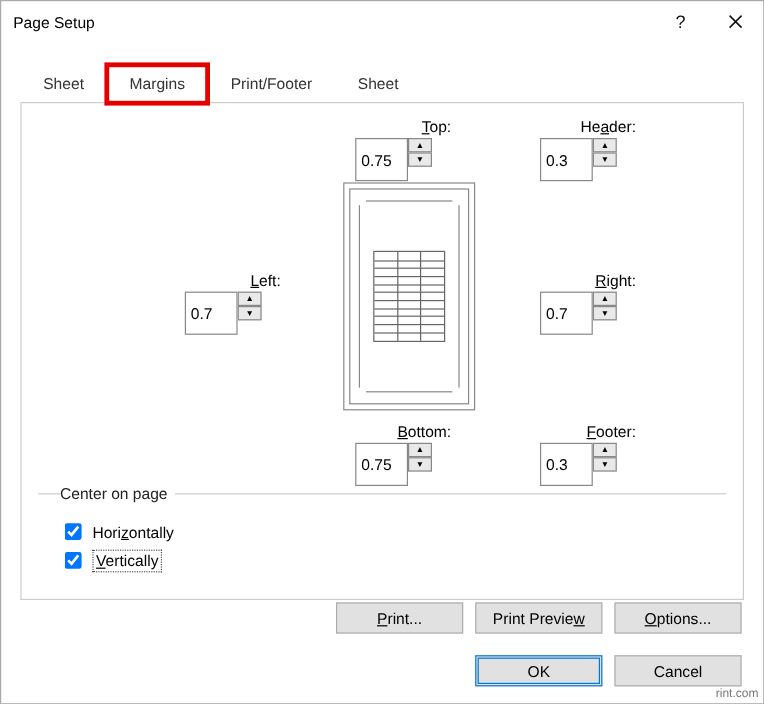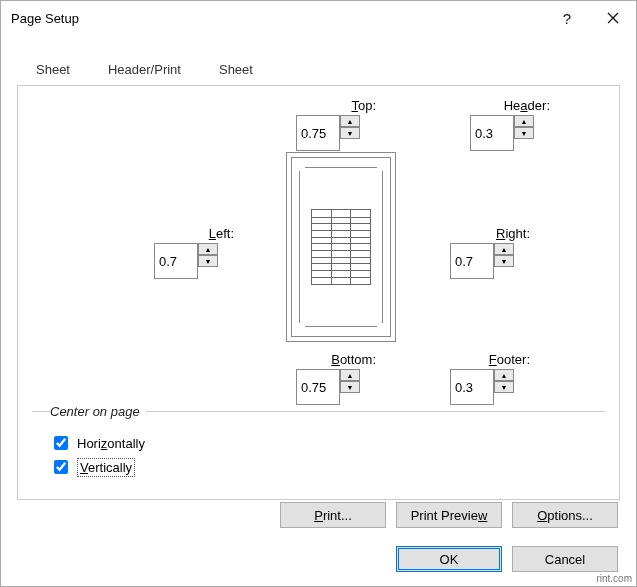--- a/index.html
+++ b/index.html
@@ -15,36 +15,36 @@
     .highlight-margins { outline: 4px solid #e60000; outline-offset: -2px; }
     .panel { border: 1px solid #ccc; border-top: none; padding: 12px 14px 18px 14px; }
     .margins-area { position: relative; height: 300px; }
     .label { display: block; text-align: right; margin-bottom: 2px; }
     .group { position: absolute; width: 80px; text-align: left; }
     .group .spinwrap { display: flex; width: 64px; }
     .group input[type=text] { width: 44px; height: 36px; border: 1px solid #888; padding: 0 4px; }
     .spin { display: flex; flex-direction: column; width: 20px; }
     .spin button { height: 12px; border: 1px solid #888; background: #e9e9e9; font-size: 7px; line-height: 7px; padding: 0; }
     .group.top { left: 264px; top: 0; }
-    .group.header { left: 438px; top: 0; }
+    .group.header { left: 418px; top: 0; }
     .group.left { left: 122px; top: 128px; }
     .group.right { left: 418px; top: 128px; }
     .group.bottom { left: 264px; top: 254px; }
     .group.footer { left: 418px; top: 254px; }
     .preview { position: absolute; left: 254px; top: 54px; width: 110px; height: 190px; border: 1px solid #888; background: #fff; }
     .preview .ring { position: absolute; inset: 4px; border: 1px solid #888; }
     .preview .tick-t, .preview .tick-b { position: absolute; left: 18px; right: 18px; height: 1px; background: #888; }
     .preview .tick-t { top: 14px; } .preview .tick-b { bottom: 14px; }
     .preview .tick-l, .preview .tick-r { position: absolute; top: 18px; bottom: 18px; width: 1px; background: #888; }
     .preview .tick-l { left: 12px; } .preview .tick-r { right: 12px; }
     .preview .grid { position: absolute; left: 24px; right: 24px; top: 56px; bottom: 56px; border: 1px solid #666; }
     .preview .grid .col { position: absolute; top: 0; bottom: 0; width: 1px; background: #666; }
     .preview .grid .row { position: absolute; left: 0; right: 0; height: 1px; background: #666; }
     fieldset { border: none; border-top: 1px solid #ccc; padding: 10px 0 0 18px; margin: 6px 0 0 0; }
-    legend { padding: 0 6px 0 0; color: #222; font-style: italic; }
+    legend { padding: 0 6px 0 0; color: #222; }
     .check { display: flex; align-items: center; margin: 4px 0; gap: 6px; }
     .check input { width: 14px; height: 14px; }
     .dotted { border: 1px dotted #555; padding: 1px 2px; }
     .btnrow { position: absolute; right: 18px; display: flex; gap: 10px; }
     .btnrow.row1 { bottom: 58px; }
     .btnrow.row2 { bottom: 14px; margin-left: 20px; }
     button.std { height: 26px; min-width: 106px; background: #e1e1e1; border: 1px solid #adadad; padding: 0 12px; }
     button.primary { border: 1px solid #0078d7; outline: 1px solid #0078d7; outline-offset: -3px; }
     .underline-letter { text-decoration: underline; }
     .watermark { position: absolute; right: 4px; bottom: 2px; font-size: 10px; color: #777; }
@@ -59,21 +59,22 @@
     <div class="close">
       <svg width="12" height="12" viewBox="0 0 12 12">
           <path d="M1 1 L11 11 M11 1 L1 11" stroke="#111" stroke-width="1.3"></path>
         </svg>
     </div>
   </div>
 
   <div class="content">
     <div class="tabs">
       <div class="tab">Sheet</div>
-      <div class="tab">Header/Print</div>
+      <div class="tab active highlight-margins">Margins</div>
+      <div class="tab">Print/Footer</div>
       <div class="tab">Sheet</div>
     </div>
 
     <div class="panel">
       <div class="margins-area">
 
         <div class="group top">
           <span class="label"><span class="underline-letter">T</span><span>op:</span></span>
           <div class="spinwrap">
             <input type="text" value="0.75" style="">

